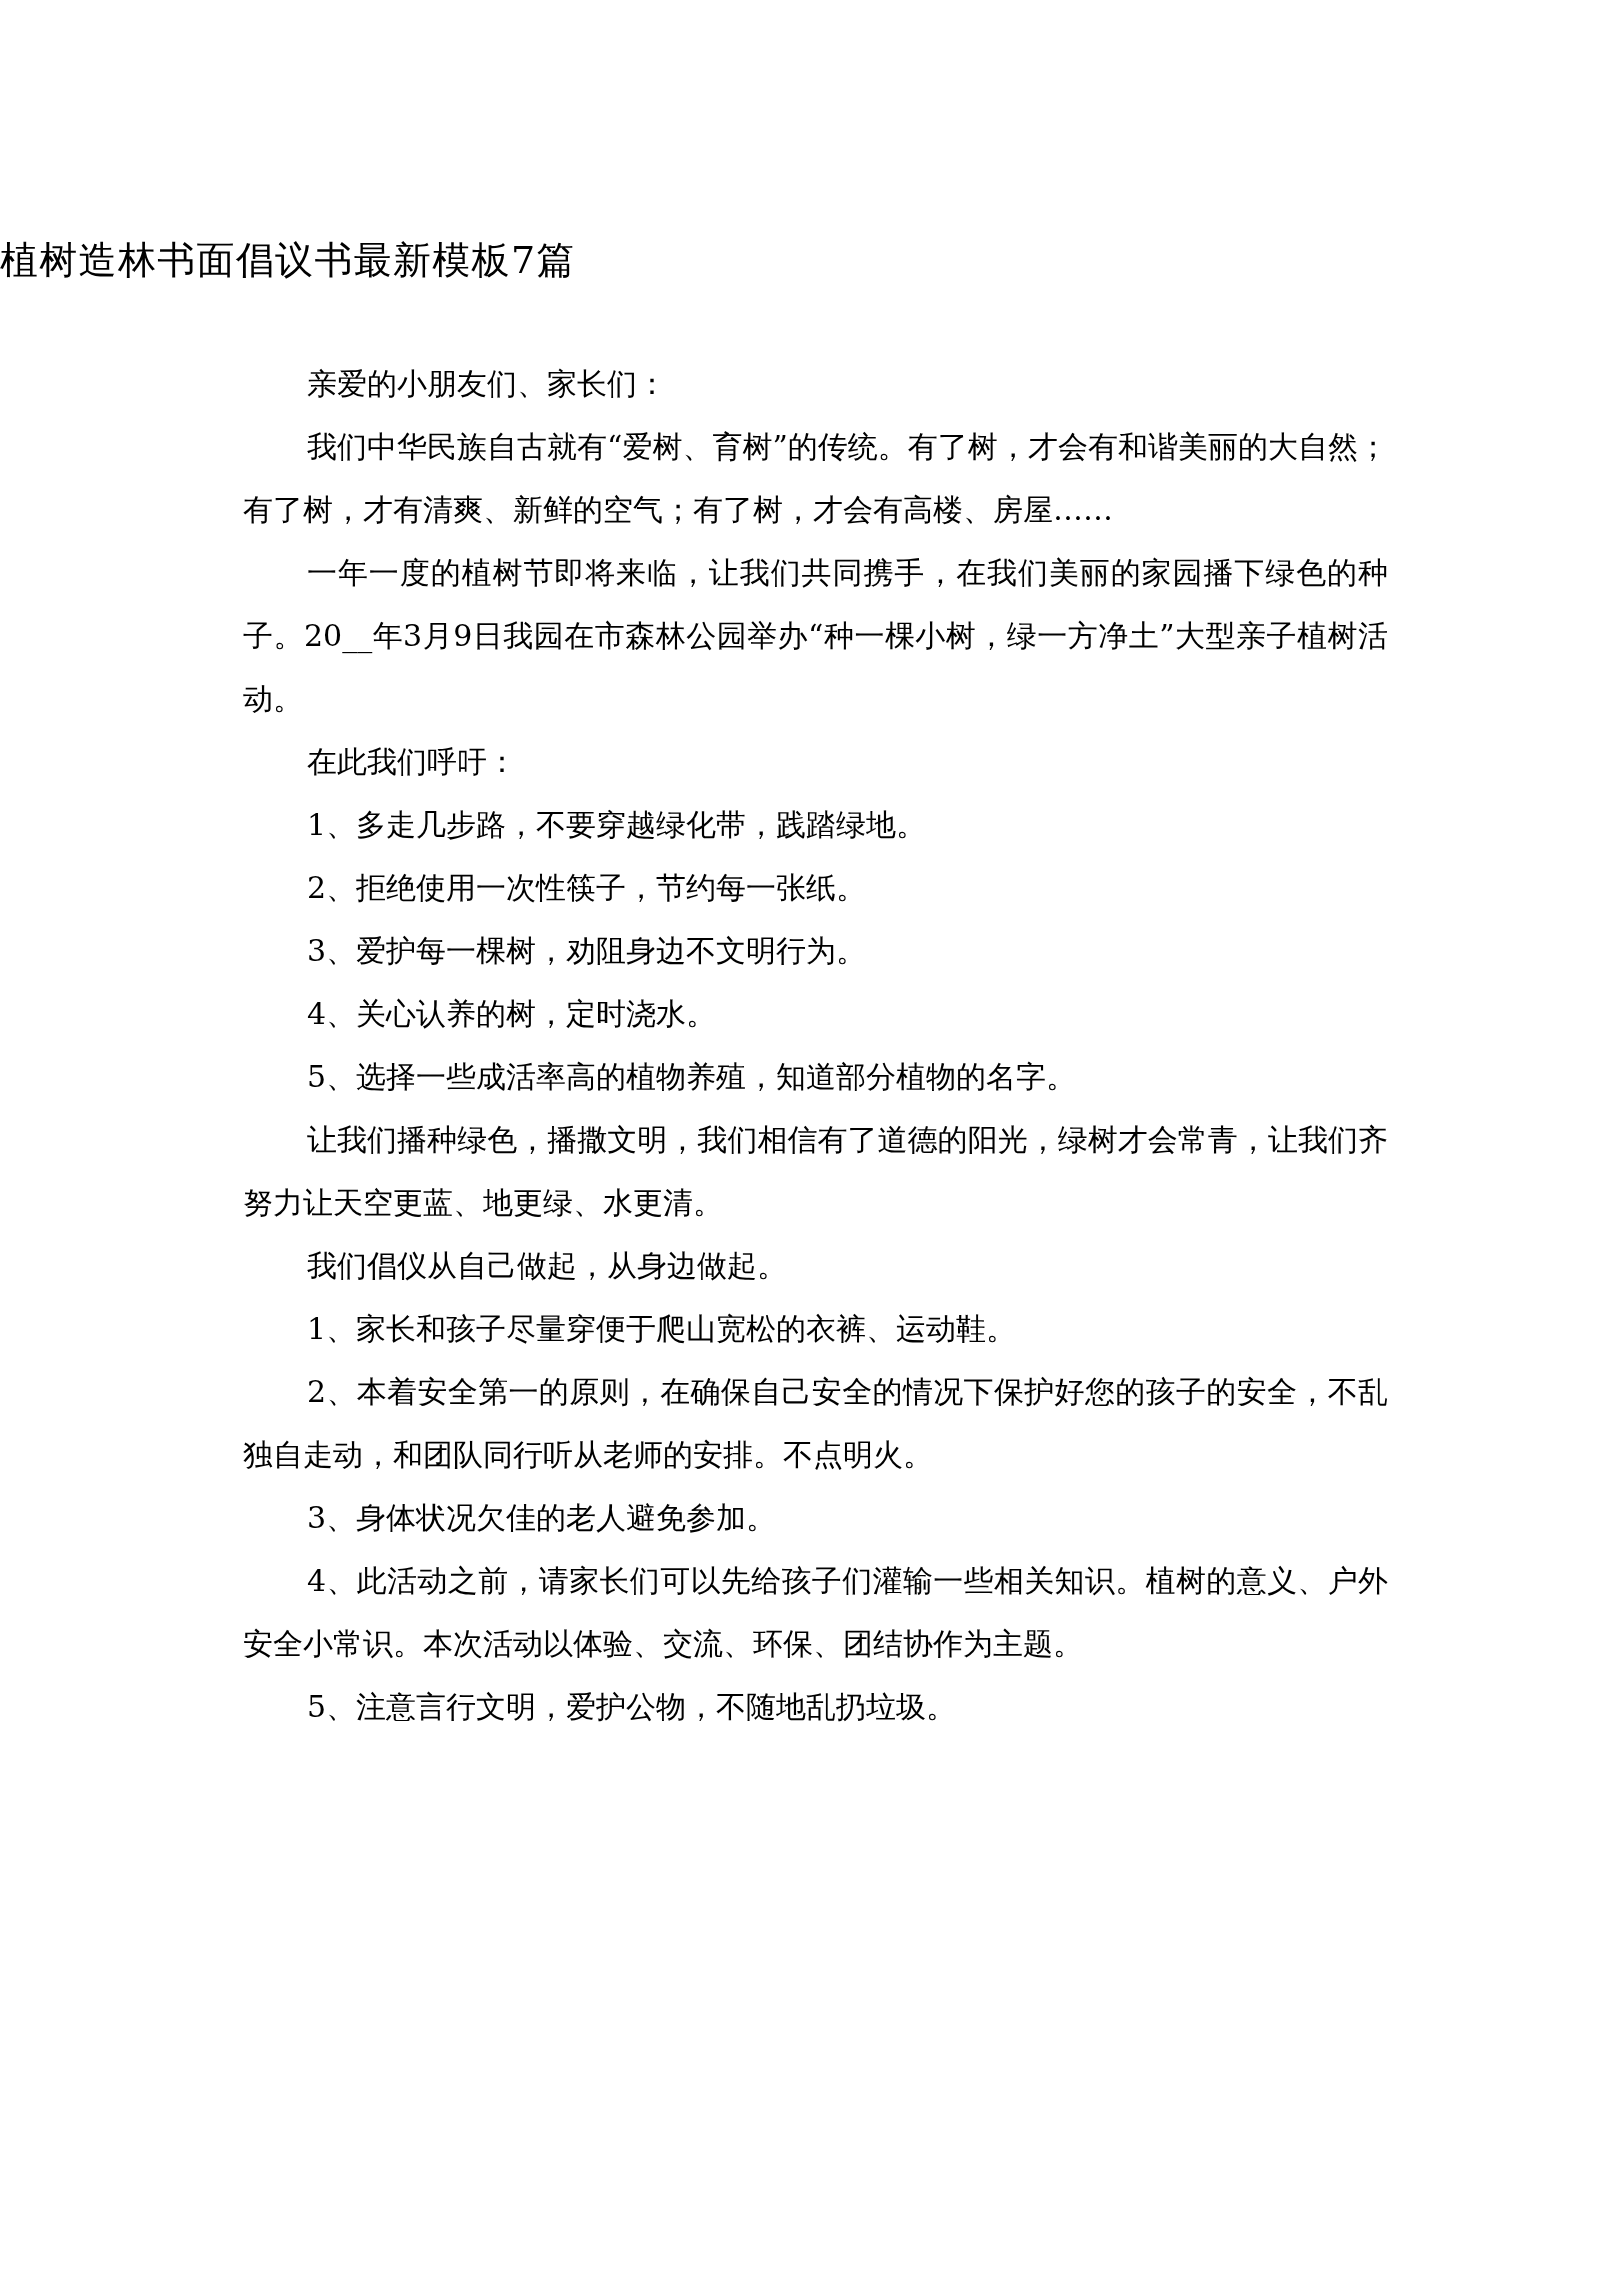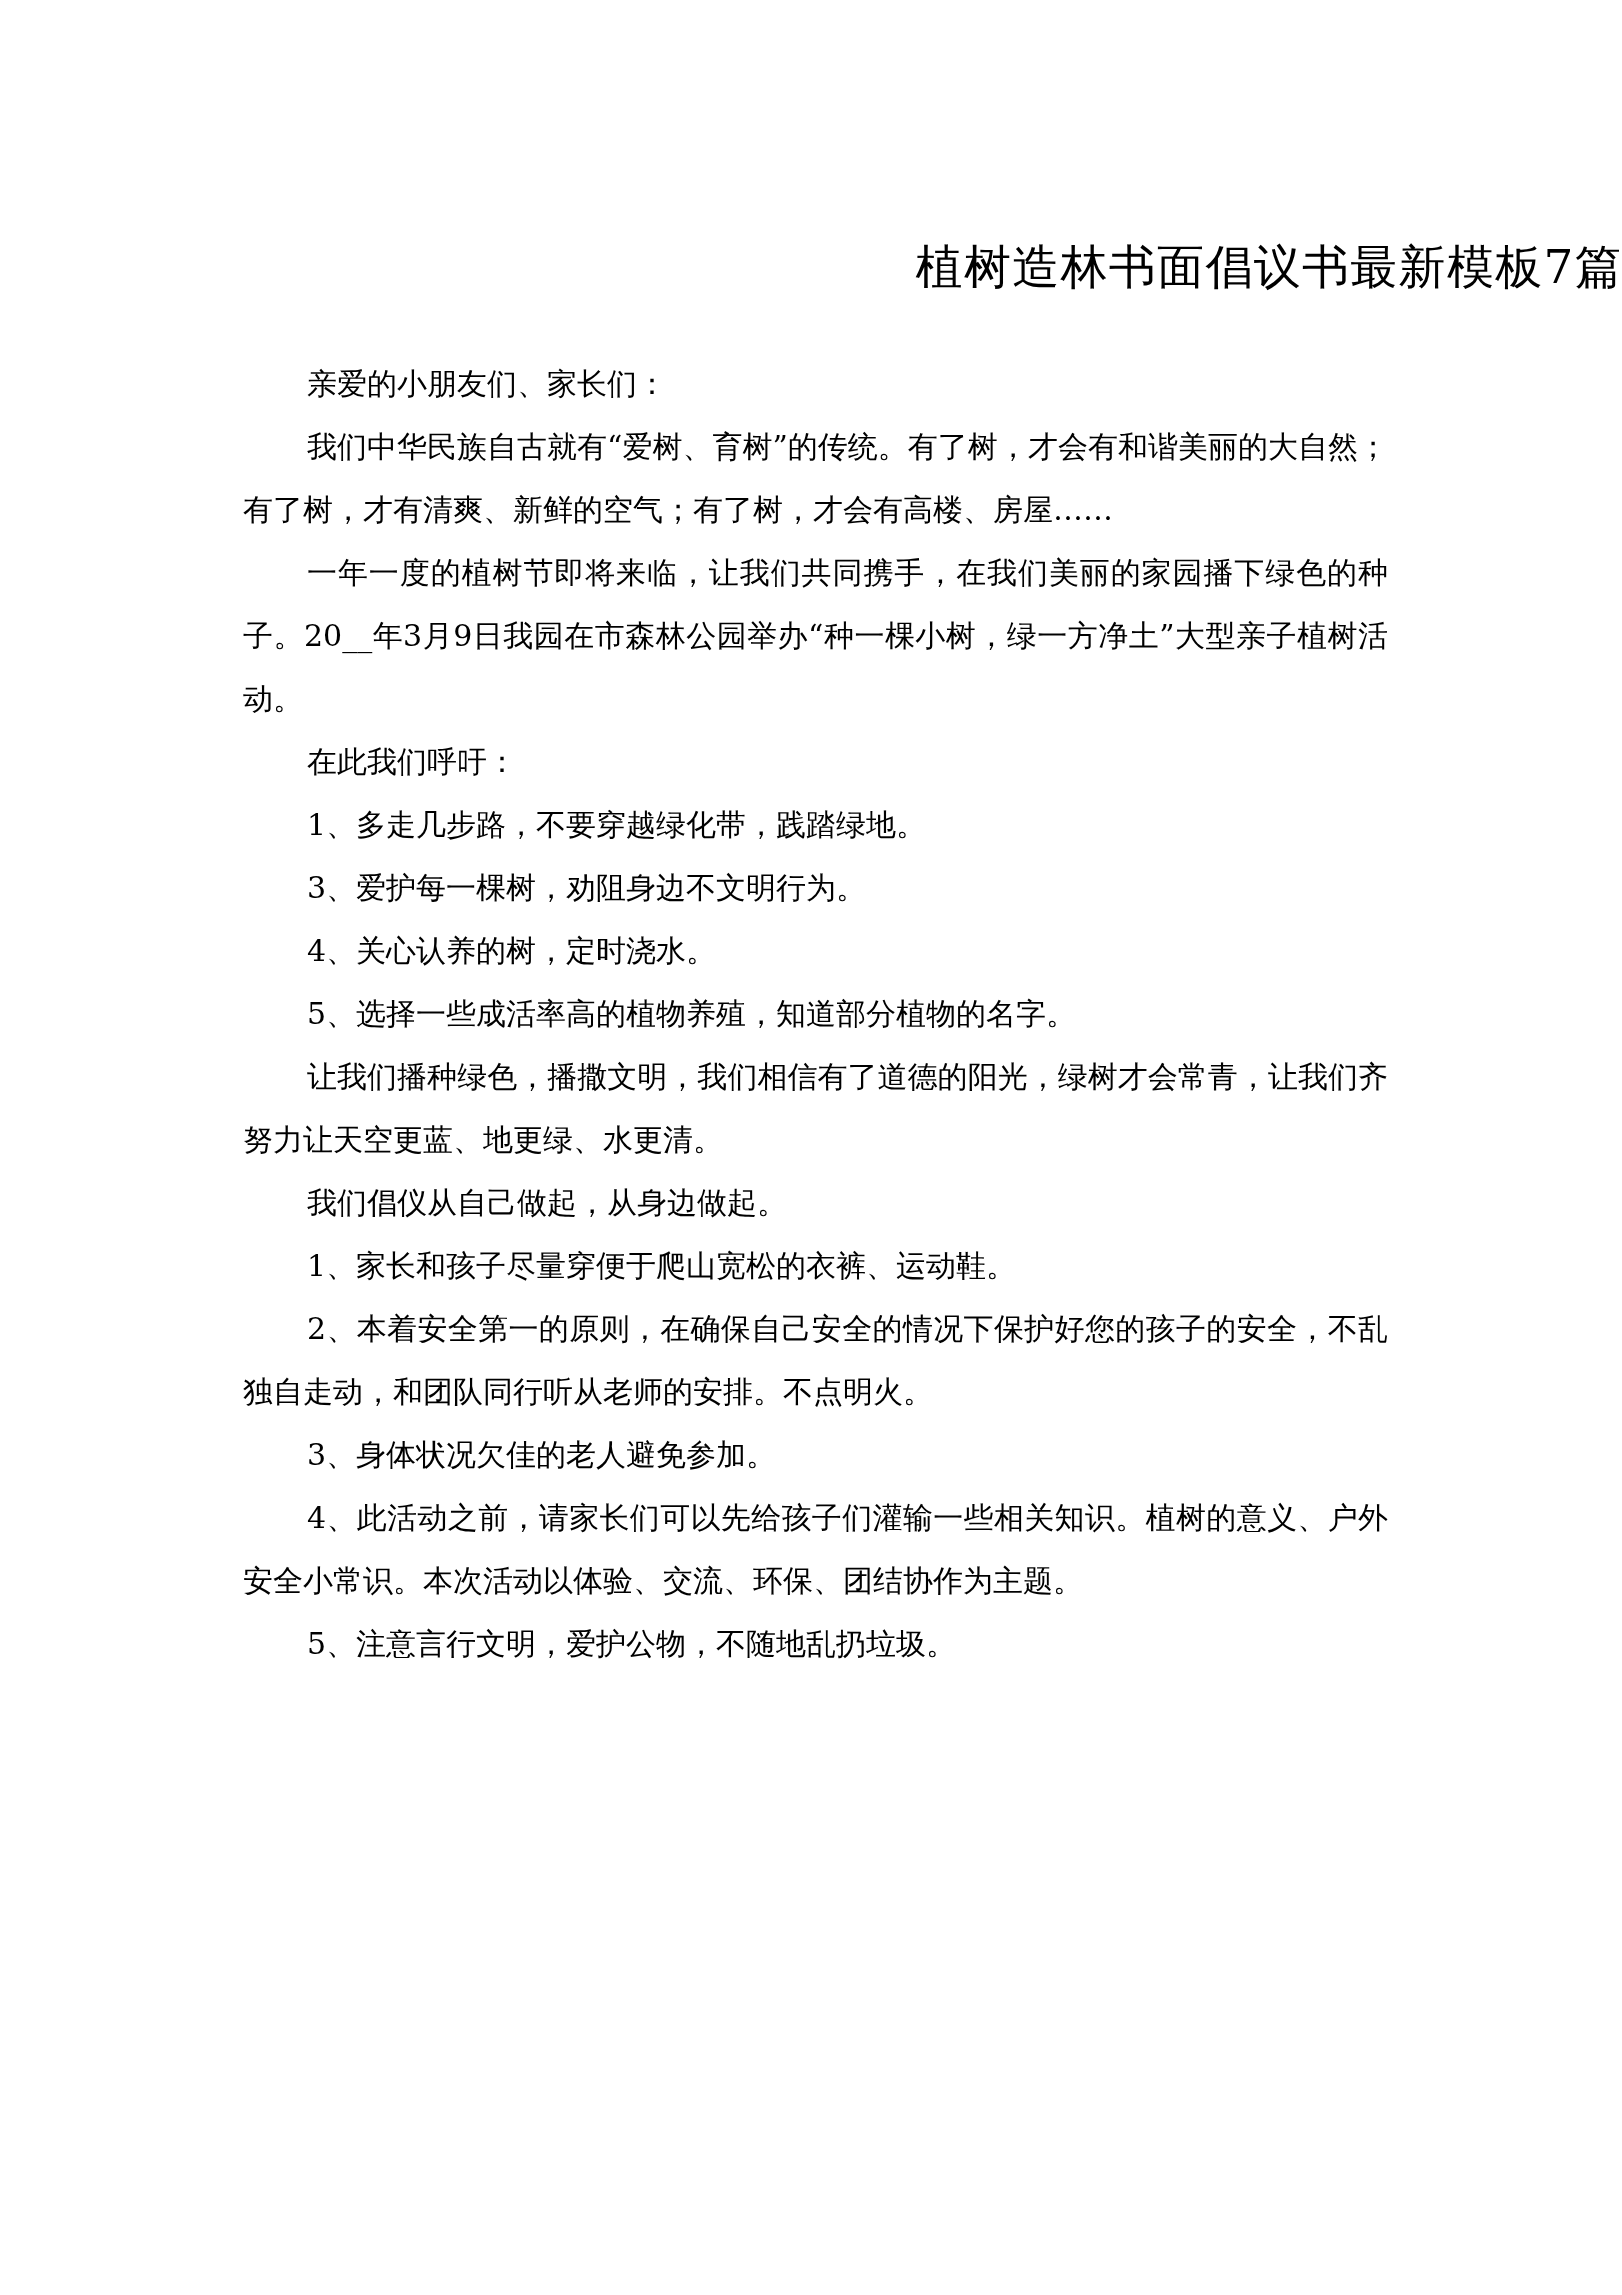--- a/index.html
+++ b/index.html
@@ -4,21 +4,21 @@
   <style>
     html, body { margin: 0; padding: 0; background: #ffffff; }
     body { width: 1623px; height: 2295px; position: relative; overflow: hidden; }
     .page {
       position: absolute; left: 0; top: 0; width: 1623px; height: 2295px;
       background: #ffffff; color: #000000;
       font-family: "DejaVu Serif", "Liberation Serif", serif;
     }
     .title {
       position: absolute; left: 0; top: 196px; width: 1623px;
-      text-align: right; font-size: 47px; line-height: 79px;
+      text-align: left; font-size: 38px; line-height: 79px;
       letter-spacing: 1.3px; font-weight: normal;
     }
     .body {
       position: absolute; left: 243px; top: 352px; width: 1145px;
       font-size: 30px; line-height: 63px;
     }
     .p { margin: 0; text-indent: 64px; text-align: justify; word-break: break-all; }
   </style>
 </head>
 <body>
@@ -26,20 +26,21 @@
 <div class="page">
   <h1 class="title">植树造林书面倡议书最新模板7篇</h1>
 
   <div class="body">
     <p class="p">亲爱的小朋友们、家长们：</p>
     <p class="p">我们中华民族自古就有“爱树、育树”的传统。有了树，才会有和谐美丽的大自然；有了树，才有清爽、新鲜的空气；有了树，才会有高楼、房屋……</p>
     <p class="p">一年一度的植树节即将来临，让我们共同携手，在我们美丽的家园播下绿色的种子。20__年3月9日我园在市森林公园举办“种一棵小树，绿一方净土”大型亲子植树活动。</p>
     <p class="p">在此我们呼吁：</p>
 
     <p class="p">1、多走几步路，不要穿越绿化带，践踏绿地。</p>
+    <p class="p">2、拒绝使用一次性筷子，节约每一张纸。</p>
     <p class="p">3、爱护每一棵树，劝阻身边不文明行为。</p>
     <p class="p">4、关心认养的树，定时浇水。</p>
     <p class="p">5、选择一些成活率高的植物养殖，知道部分植物的名字。</p>
 
     <p class="p">让我们播种绿色，播撒文明，我们相信有了道德的阳光，绿树才会常青，让我们齐努力让天空更蓝、地更绿、水更清。</p>
     <p class="p">我们倡仪从自己做起，从身边做起。</p>
 
     <p class="p">1、家长和孩子尽量穿便于爬山宽松的衣裤、运动鞋。</p>
     <p class="p">2、本着安全第一的原则，在确保自己安全的情况下保护好您的孩子的安全，不乱独自走动，和团队同行听从老师的安排。不点明火。</p>
     <p class="p">3、身体状况欠佳的老人避免参加。</p>

